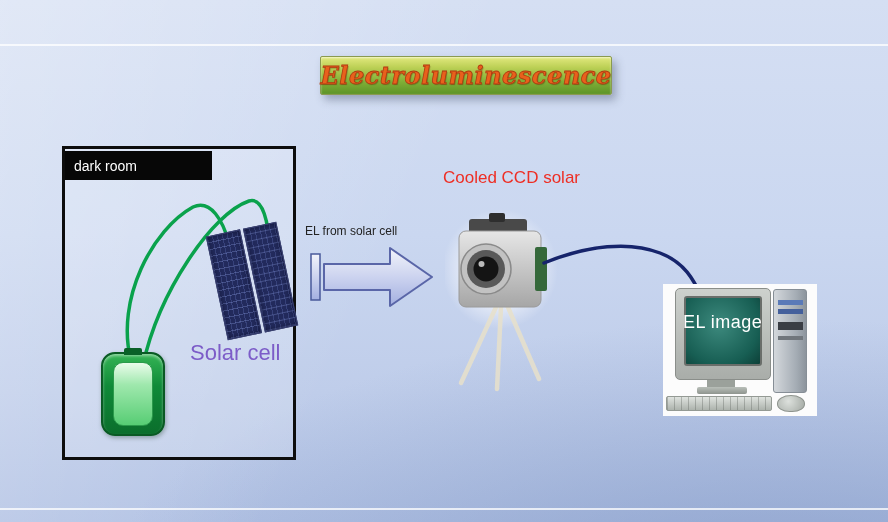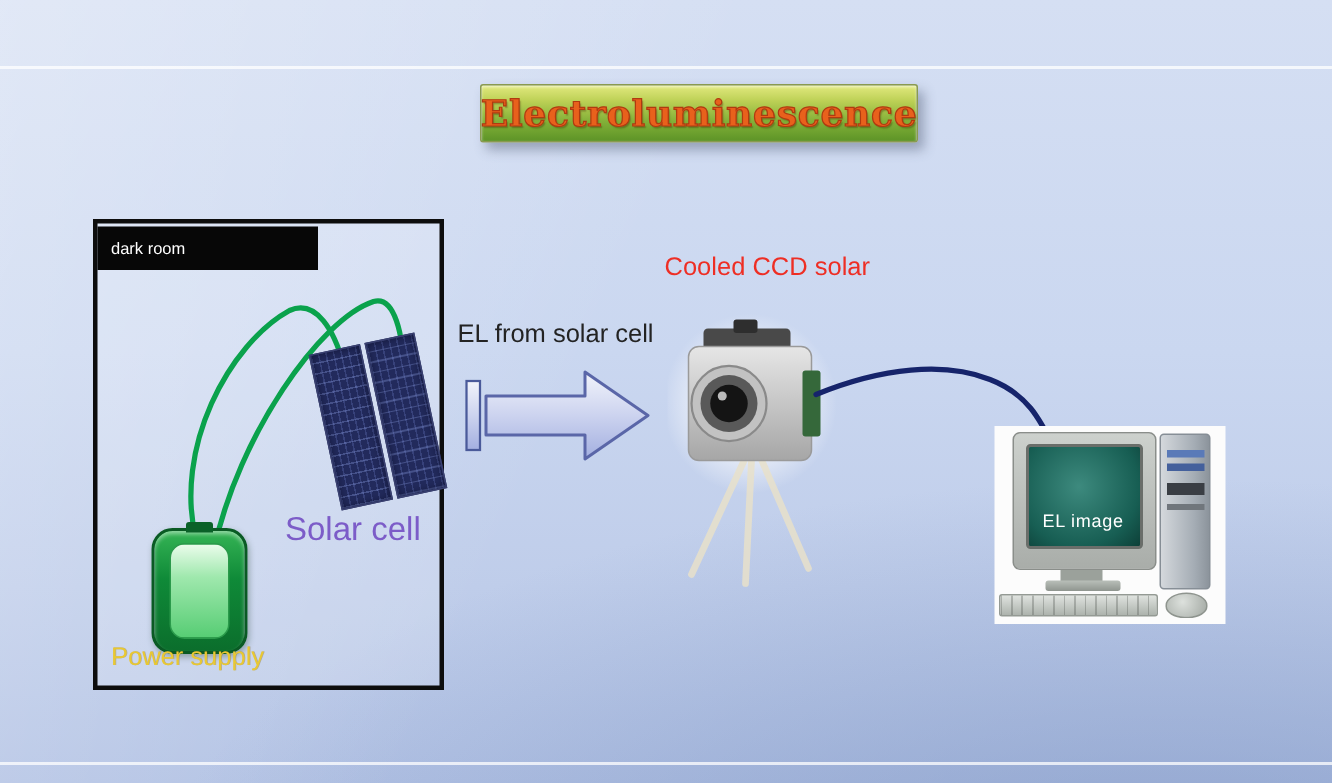--- a/index.html
+++ b/index.html
@@ -15,36 +15,37 @@
   .hline.top { top:44px; }
   .hline.bottom { top:508px; }
 
   
   .banner {
     position:absolute; left:320px; top:56px; width:292px; height:39px;
     display:flex; align-items:center; justify-content:center;
     background:linear-gradient(180deg,#e2e97e 0%,#bcd055 28%,#82b038 65%,#5d9427 100%);
     border:1px solid #8a9a50; border-radius:2px;
     box-shadow:4px 5px 8px rgba(80,92,115,0.45), inset 0 1px 2px rgba(255,255,255,0.6);
+    font-style:italic;
   }
   .banner-text {
     font-family:"DejaVu Serif", serif; font-weight:bold; font-size:24px;
     color:#e8611c; letter-spacing:0.5px;
     -webkit-text-stroke:0.8px #b03a10;
     text-shadow:1px 1px 1px rgba(60,30,0,0.35);
   }
 
   
   .dark-room {
     position:absolute; left:62px; top:146px; width:234px; height:314px;
     border:3px solid #0d0d0d; background:rgba(255,255,255,0.16);
   }
   .dr-header {
     position:absolute; left:0; top:2px; width:147px; height:29px;
-    background:#070707; color:#ffffff; font-size:11px;
+    background:#070707; color:#ffffff; font-size:14px;
     display:flex; align-items:center; padding-left:9px;
   }
   .wires { position:absolute; left:0; top:0; }
 
   .solar {
     position:absolute; left:216px; top:228px; width:72px; height:106px;
     transform:rotate(-12deg); display:flex; gap:3px;
   }
   .panel {
     flex:1;
@@ -70,41 +71,41 @@
   .battery-core {
     position:absolute; left:10px; top:8px; right:10px; bottom:8px; border-radius:10px;
     background:linear-gradient(180deg,#eafceb,#9fe8ad 35%,#57cd74);
     border:1px solid #2b9a4b;
   }
   .power-label {
     position:absolute; left:74px; top:428px; font-size:17px; color:#e9c832;
     text-shadow:0.5px 0.5px 0 rgba(120,90,0,0.35); white-space:nowrap;
   }
 
-  .el-label { position:absolute; left:305px; top:213px; font-size:17px; color:#232323; white-space:nowrap; }
+  .el-label { position:absolute; left:305px; top:224px; font-size:12px; color:#232323; white-space:nowrap; }
   .arrow-svg { position:absolute; left:308px; top:240px; }
 
   .ccd-label { position:absolute; left:443px; top:168px; font-size:17px; color:#ee2e24; white-space:nowrap; }
   .camera-svg { position:absolute; left:445px; top:207px; }
   .cable-svg { position:absolute; left:538px; top:233px; }
 
   
   .computer { position:absolute; left:663px; top:284px; width:154px; height:132px; background:#fcfcfc; }
   .monitor {
     position:absolute; left:12px; top:4px; width:96px; height:92px;
     background:linear-gradient(180deg,#cdd1cd,#a9ada9); border:1px solid #8a8e8a; border-radius:5px;
   }
   .screen {
     position:absolute; left:8px; top:7px; width:78px; height:70px;
     background:radial-gradient(circle at 45% 40%, #3d8a7e, #175e53 70%, #0d4038);
     border:2px solid #6a6e6a; border-radius:3px;
   }
   .el-image-label {
-    position:absolute; left:20px; top:56px; color:#ffffff; font-size:12px;
-    letter-spacing:0.5px; white-space:nowrap; z-index:5;margin-left:12px;
+    position:absolute; left:20px; top:28px; color:#ffffff; font-size:18px;
+    letter-spacing:0.5px; white-space:nowrap; z-index:5;
   }
   .stand { position:absolute; left:44px; top:96px; width:28px; height:8px; background:#9ba19b; }
   .stand-base { position:absolute; left:34px; top:103px; width:50px; height:7px; border-radius:2px;
     background:linear-gradient(180deg,#b9bfb9,#8f958f); }
   .tower {
     position:absolute; left:110px; top:5px; width:34px; height:104px; border-radius:3px;
     background:linear-gradient(90deg,#d4d8dc,#a4acb4 70%,#8c949c); border:1px solid #868e96;
   }
   .tower .slot { position:absolute; left:4px; width:25px; }
   .slot1 { top:10px; height:5px; background:#5a7ab8; }
@@ -149,21 +150,20 @@
   <div class="solar">
     <div class="panel"></div>
     <div class="panel"></div>
   </div>
   <div class="solar-label">Solar cell</div>
 
   <div class="battery">
     <div class="battery-tab"></div>
     <div class="battery-core"></div>
   </div>
-  <div class="power-label">Power supply</div>
 
   <div class="el-label">EL from solar cell</div>
 
   <svg class="arrow-svg" width="128" height="74" viewBox="0 0 128 74">
     <defs>
       <linearGradient id="arrGrad" x1="0" y1="0" x2="0" y2="1">
         <stop offset="0" stop-color="#f2f4fb"></stop>
         <stop offset="0.5" stop-color="#ccd3ef"></stop>
         <stop offset="1" stop-color="#a3afe0"></stop>
       </linearGradient>

